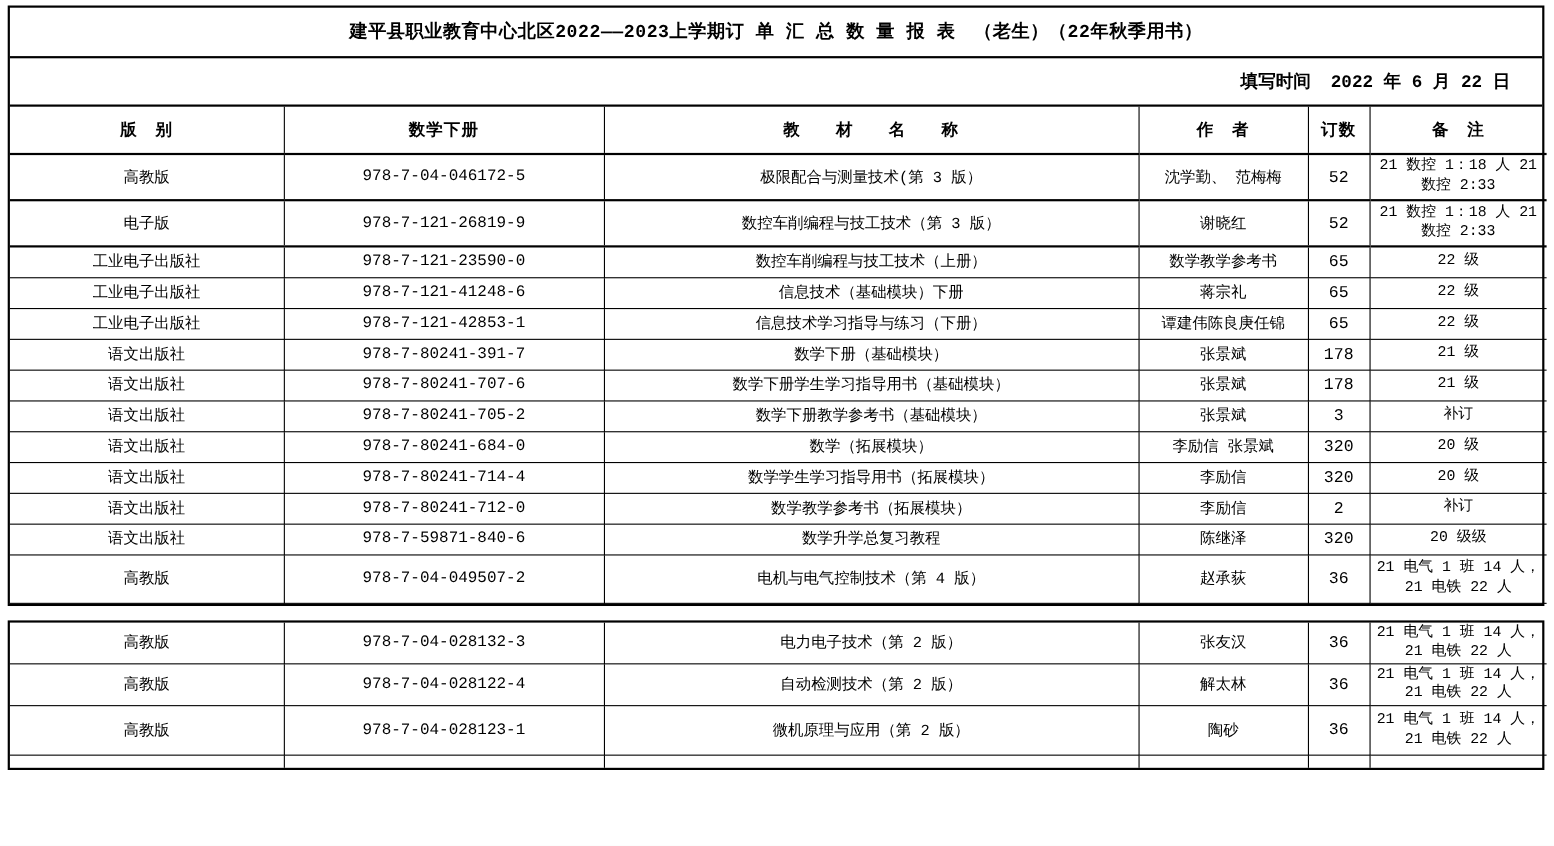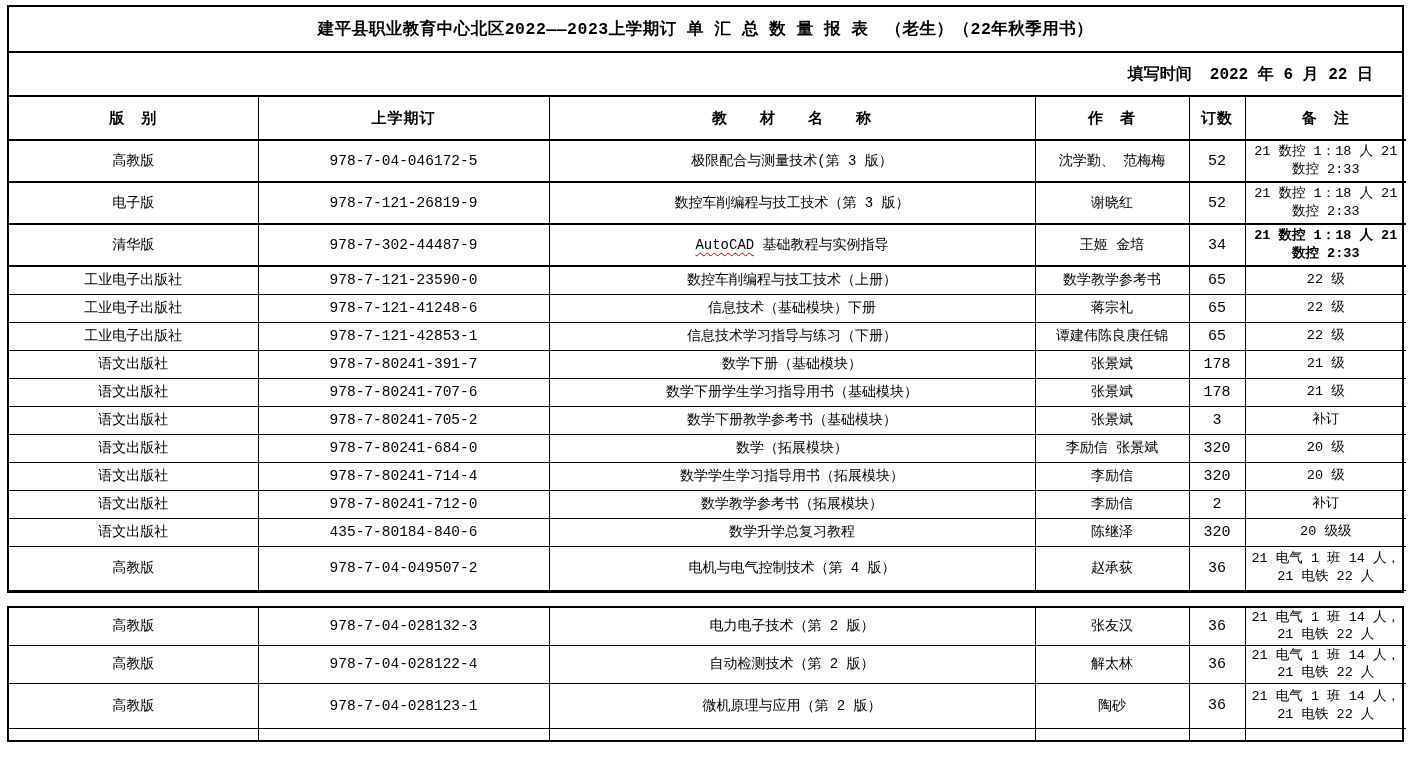--- a/index.html
+++ b/index.html
@@ -109,21 +109,21 @@
         <col style="width:249px">
           <col style="width:291px">
           <col style="width:486px">
         <col style="width:154px">
           <col style="width:56px">
           <col style="width:161px">
       </colgroup>
       <thead>
         <tr>
           <th>版　别</th>
-          <th>上学期订</th>
+          <th>数学下册</th>
           <th>教　　材　　名　　称</th>
           <th>作　者</th>
           <th>订数</th>
           <th>备　注</th>
         </tr>
       </thead>
       <tbody>
           <tr class="thick" style="height: 42px;">
             <td class="cell-publisher">高教版</td>
             <td class="cell-isbn">978-7-04-046172-5</td>
@@ -133,28 +133,20 @@
             <td class="cell-note">21 数控 1：18 人 21 数控 2:33</td>
           </tr>
           <tr class="thick" style="height: 42px;">
             <td class="cell-publisher">电子版</td>
             <td class="cell-isbn">978-7-121-26819-9</td>
             <td class="cell-name"><span>数控车削编程与技工技术（第 3 版）</span></td>
             <td class="cell-author">谢晓红</td>
             <td class="cell-qty">52</td>
             <td class="cell-note">21 数控 1：18 人 21 数控 2:33</td>
           </tr>
-          <tr class="thick" style="height: 42px;">
-            <td class="cell-publisher">清华版</td>
-            <td class="cell-isbn">978-7-302-44487-9</td>
-            <td class="cell-name"><span class="wavy">AutoCAD</span><span> 基础教程与实例指导</span></td>
-            <td class="cell-author">王姬 金培</td>
-            <td class="cell-qty">34</td>
-            <td class="cell-note bold">21 数控 1：18 人 21 数控 2:33</td>
-          </tr>
           <tr style="height: 28px;">
             <td class="cell-publisher">工业电子出版社</td>
             <td class="cell-isbn">978-7-121-23590-0</td>
             <td class="cell-name"><span>数控车削编程与技工技术（上册）</span></td>
             <td class="cell-author">数学教学参考书</td>
             <td class="cell-qty">65</td>
             <td class="cell-note">22 级</td>
           </tr>
           <tr style="height: 28px;">
             <td class="cell-publisher">工业电子出版社</td>
@@ -215,21 +207,21 @@
           <tr style="height: 28px;">
             <td class="cell-publisher">语文出版社</td>
             <td class="cell-isbn">978-7-80241-712-0</td>
             <td class="cell-name"><span>数学教学参考书（拓展模块）</span></td>
             <td class="cell-author">李励信</td>
             <td class="cell-qty">2</td>
             <td class="cell-note">补订</td>
           </tr>
           <tr style="height: 28px;">
             <td class="cell-publisher">语文出版社</td>
-            <td class="cell-isbn">435-7-80184-840-6</td>
+            <td class="cell-isbn">978-7-59871-840-6</td>
             <td class="cell-name"><span>数学升学总复习教程</span></td>
             <td class="cell-author">陈继泽</td>
             <td class="cell-qty">320</td>
             <td class="cell-note">20 级级</td>
           </tr>
           <tr style="height: 44px;">
             <td class="cell-publisher">高教版</td>
             <td class="cell-isbn">978-7-04-049507-2</td>
             <td class="cell-name"><span>电机与电气控制技术（第 4 版）</span></td>
             <td class="cell-author">赵承荻</td>

